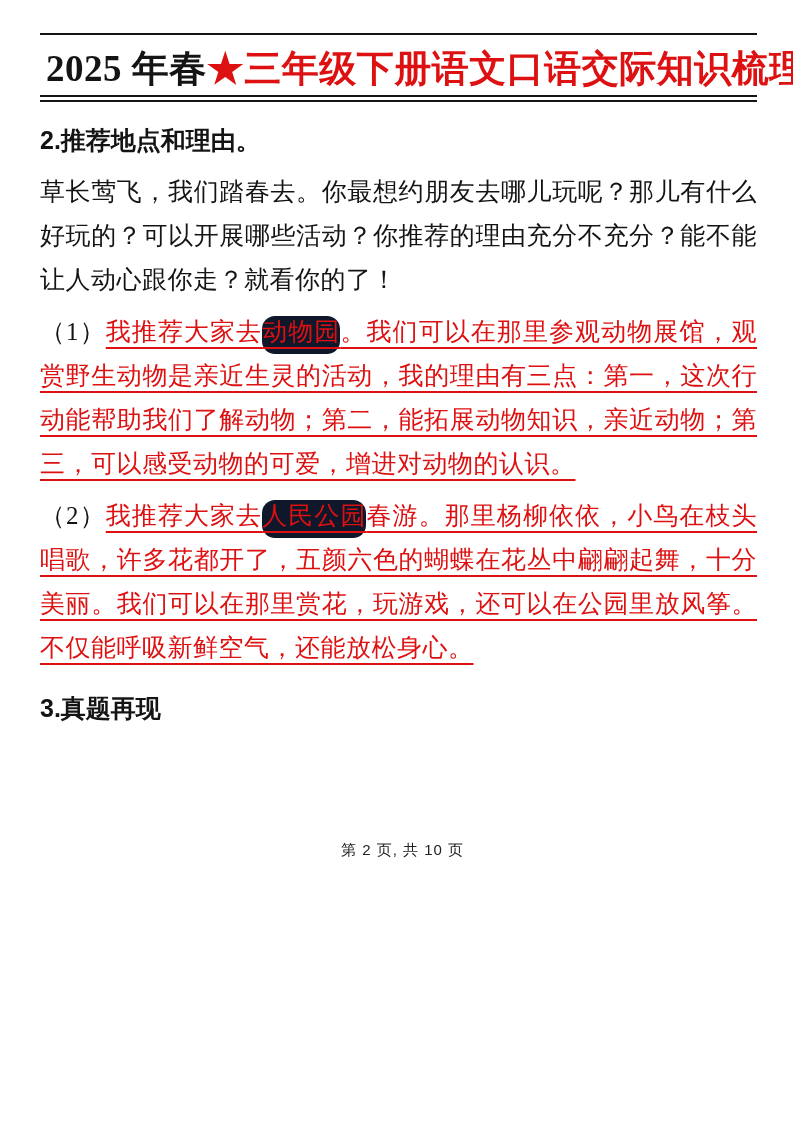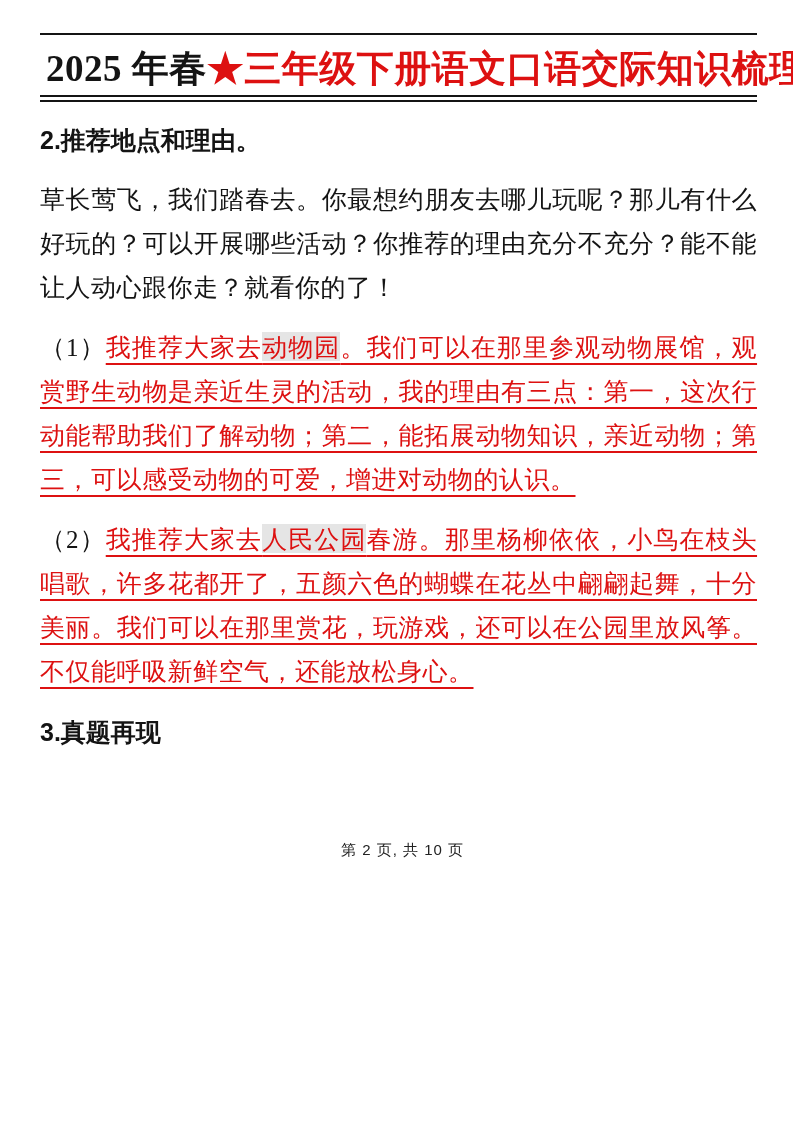--- a/index.html
+++ b/index.html
@@ -42,36 +42,37 @@
     font-family: "Liberation Sans", "DejaVu Sans", sans-serif;
     font-size: 25px;
     line-height: 44px;
     font-weight: bold;
     margin: 16px 0 0;
   }
   h2.sec-heading.later { }
   p.body-para {
     font-size: 25px;
     line-height: 44px;
-    margin: 16px 0 0;
+    margin: 8px 0 0;
     text-align: justify;
     letter-spacing: 0.5px;
   }
   .red { color: #dd1111; }
   .ul-red {
     color: #dd1111;
     text-decoration: underline;
     text-decoration-color: #dd1111;
     text-decoration-thickness: 2px;
     text-underline-offset: 7px;
   }
   mark.hl {
-    background: #e5e5e5;
+    background: #0f172a;
     color: inherit;
-    padding: 2px 0 0;
+    padding: 2px 0 9px;
+    border-radius: 13px;
   }
 
   
   .page-footer {
     position: absolute;
     left: 12px; right: 0;
     bottom: 20px;
     text-align: center;
     font-family: "Liberation Sans", "DejaVu Sans", sans-serif;
     font-size: 15px;

